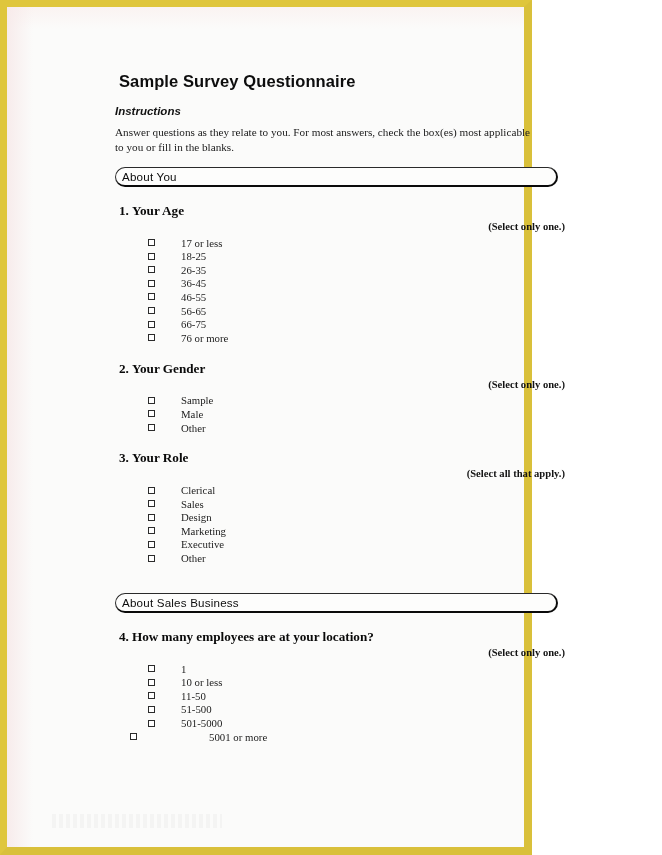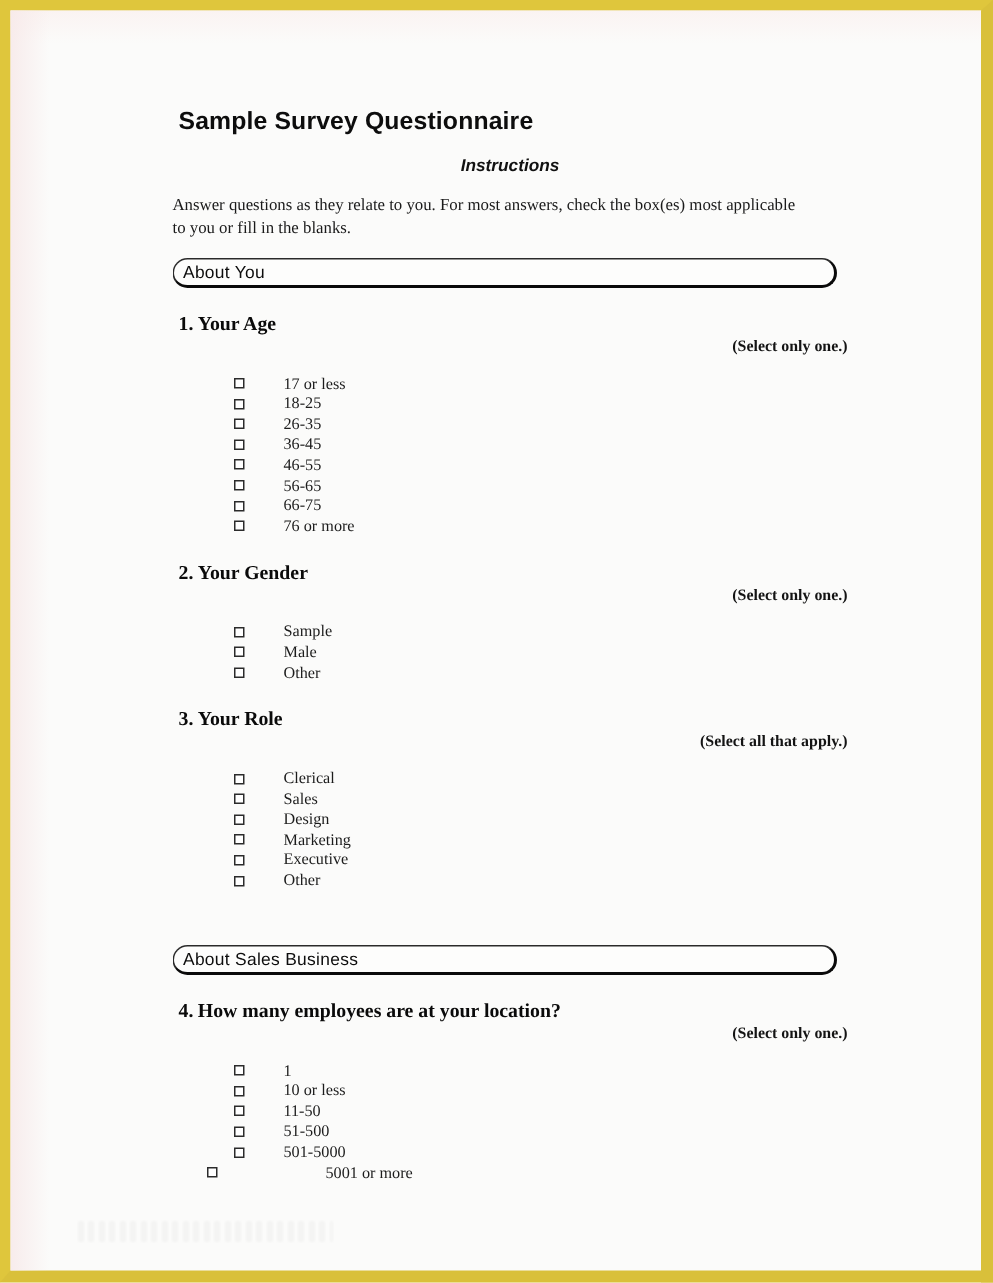--- a/index.html
+++ b/index.html
@@ -11,21 +11,21 @@
     height: 855px;
     background: #ffffff;
     font-family: "Liberation Serif", serif;
     overflow: hidden;
   }
 
   
   .page-frame {
     position: absolute;
     left: 0; top: 0;
-    width: 662px;
+    width: 532px;
     height: 855px;
     box-sizing: border-box;
     border-top: 7px solid #dfc63c;
     border-left: 7px solid #dfc63c;
     border-right: 8px solid #d9c03a;
     border-bottom: 8px solid #d9c03a;
     background: #fbfbfa;
   }
   .inner-halo {
     position: absolute;
@@ -60,22 +60,21 @@
     letter-spacing: 0.1px;
     margin: 0 0 14px 6px;
   }
 
   .instructions-head {
     font-family: "Liberation Sans", sans-serif;
     font-weight: bold;
     font-style: italic;
     font-size: 11.5px;
     color: #111;
-    margin: 0 0 13px 2px;
-    text-align: center;
+    margin: 0 0 8px 2px;
   }
 
   .instructions-body {
     font-family: "Liberation Serif", serif;
     font-size: 11.2px;
     line-height: 1.33;
     color: #1a1a1a;
     margin: 0 0 12px 2px;
     width: 420px;
   }
@@ -116,21 +115,21 @@
   .select-hint {
     font-family: "Liberation Serif", serif;
     font-weight: bold;
     font-size: 10.6px;
     color: #141414;
     margin: 0 0 1px 22px;
     text-align: right;
   }
 
   .option-list {
-    margin: 12px;
+    margin: 4px;
     padding: 0;
     list-style: none;
   }
   .option-row {
     display: flex;
     align-items: center;
     height: 13.6px;
   }
   .checkbox {
     width: 7px;

